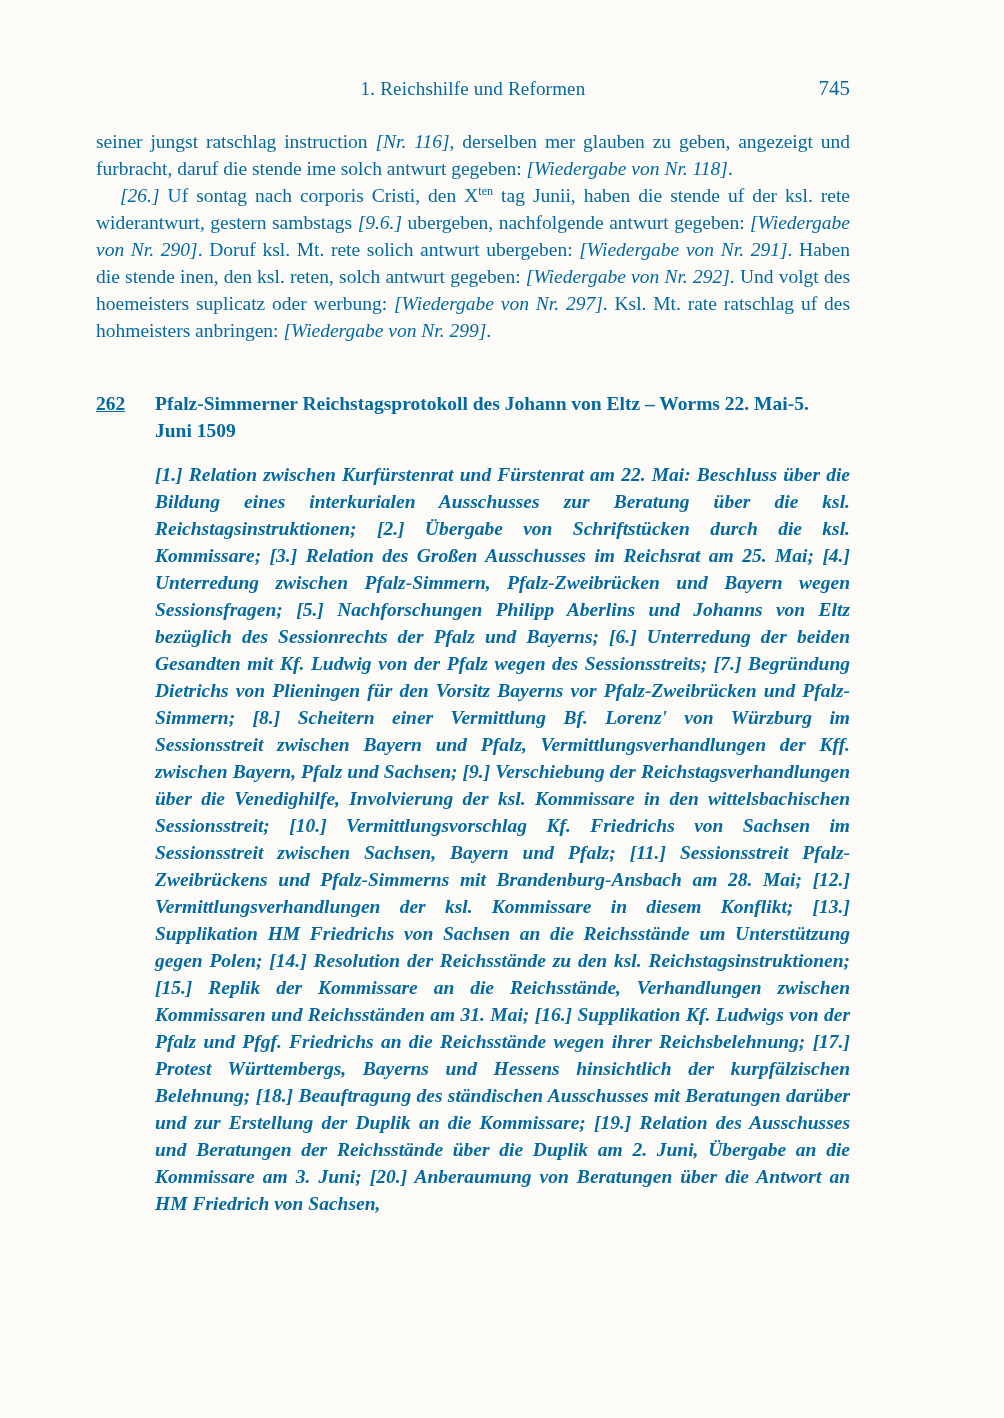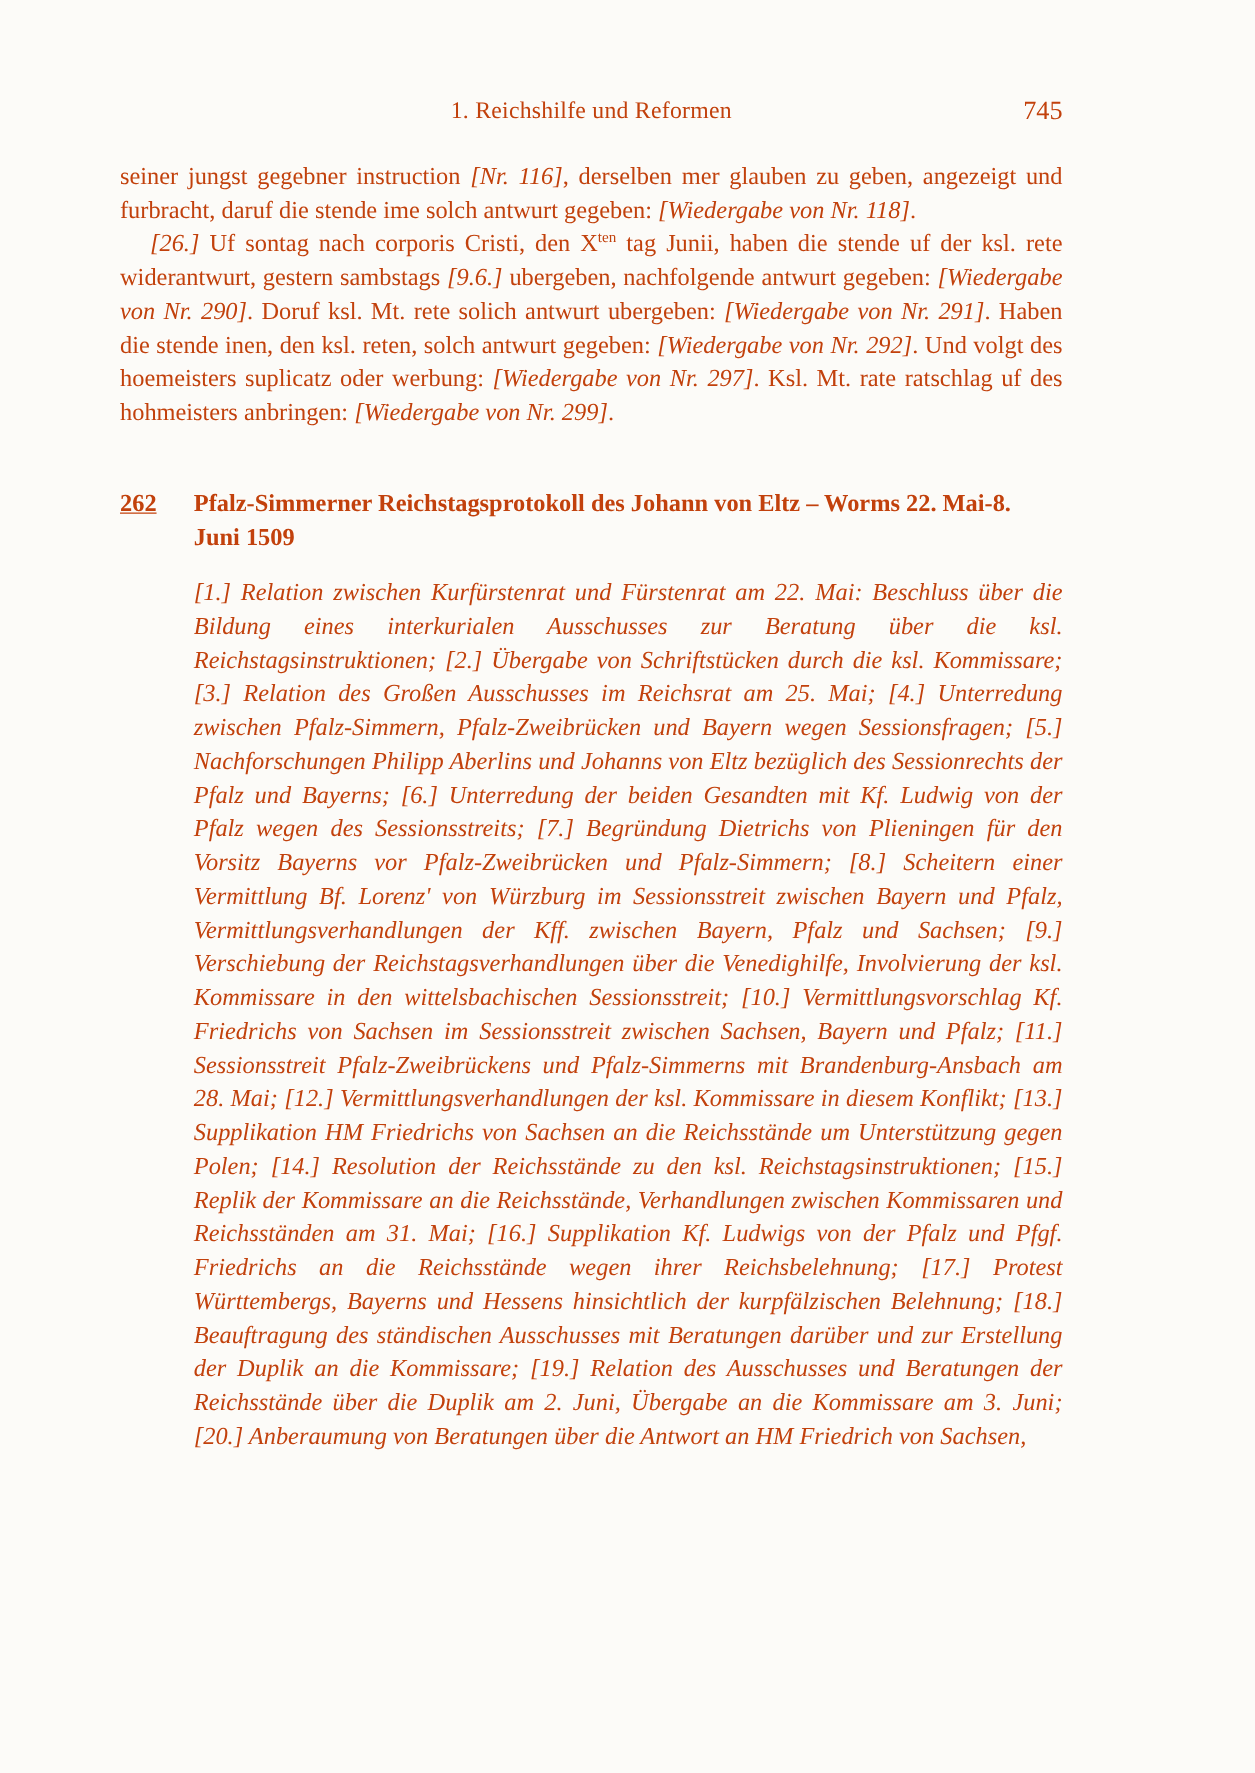--- a/index.html
+++ b/index.html
@@ -2,21 +2,21 @@
 <html lang="de"><head>
 <meta charset="utf-8">
 <style>
   * { margin: 0; padding: 0; box-sizing: border-box; }
   html, body { background: #f6f5f2; }
   .page {
     width: 1004px;
     height: 1418px;
     margin: 0 auto;
     background: #fcfbf8;
-    color: #c2410c;
+    color: #0369a1;
     font-family: "Liberation Serif", "DejaVu Serif", serif;
     padding: 78px 154px 40px 96px;
     overflow: hidden;
   }
   
   .running-head {
     position: relative;
     height: 26px;
     margin-bottom: 24px;
     font-size: 19px;
@@ -56,38 +56,39 @@
   .entry-title {
     flex: 1 1 auto;
   }
   .entry-summary {
     margin-top: 17px;
     margin-left: 59px;
     font-style: italic;
     font-size: 19.5px;
     line-height: 27px;
     text-align: justify;
+    font-weight: bold;
   }
 </style>
 </head>
 <body>
 
 <div class="page">
 
   <header class="running-head">
     <span class="rh-center">1. Reichshilfe und Reformen</span>
     <span class="rh-page">745</span>
   </header>
 
   <div class="body-paragraphs">
-      <p class="para"><span>seiner jungst gegebner instruction </span><span class="it">[Nr. 116]</span><span>, derselben mer glauben zu geben, angezeigt und furbracht, daruf die stende ime solch antwurt gegeben: </span><span class="it">[Wiedergabe von Nr. 118]</span><span>.</span></p>
+      <p class="para"><span>seiner jungst ratschlag instruction </span><span class="it">[Nr. 116]</span><span>, derselben mer glauben zu geben, angezeigt und furbracht, daruf die stende ime solch antwurt gegeben: </span><span class="it">[Wiedergabe von Nr. 118]</span><span>.</span></p>
       <p class="para indent"><span class="it">[26.]</span><span> Uf sontag nach corporis Cristi, den X</span><sup>ten</sup><span> tag Junii, haben die stende uf der ksl. rete widerantwurt, gestern sambstags </span><span class="it">[9.6.]</span><span> ubergeben, nachfolgende antwurt gegeben: </span><span class="it">[Wiedergabe von Nr. 290]</span><span>. Doruf ksl. Mt. rete solich antwurt ubergeben: </span><span class="it">[Wiedergabe von Nr. 291]</span><span>. Haben die stende inen, den ksl. reten, solch antwurt gegeben: </span><span class="it">[Wiedergabe von Nr. 292]</span><span>. Und volgt des hoemeisters suplicatz oder werbung: </span><span class="it">[Wiedergabe von Nr. 297]</span><span>. Ksl. Mt. rate ratschlag uf des hohmeisters anbringen: </span><span class="it">[Wiedergabe von Nr. 299]</span><span>.</span></p>
     </div>
 
   <section class="entry">
     <div class="entry-heading">
       <span class="entry-number">262</span>
-      <span class="entry-title">Pfalz-Simmerner Reichstagsprotokoll des Johann von Eltz – Worms 22. Mai-8. Juni 1509</span>
+      <span class="entry-title">Pfalz-Simmerner Reichstagsprotokoll des Johann von Eltz – Worms 22. Mai-5. Juni 1509</span>
     </div>
     <p class="entry-summary">[1.] Relation zwischen Kurfürstenrat und Fürstenrat am 22. Mai: Beschluss über die Bildung eines interkurialen Ausschusses zur Beratung über die ksl. Reichstagsinstruktionen; [2.] Übergabe von Schriftstücken durch die ksl. Kommissare; [3.] Relation des Großen Ausschusses im Reichsrat am 25. Mai; [4.] Unterredung zwischen Pfalz-Simmern, Pfalz-Zweibrücken und Bayern wegen Sessionsfragen; [5.] Nachforschungen Philipp Aberlins und Johanns von Eltz bezüglich des Sessionrechts der Pfalz und Bayerns; [6.] Unterredung der beiden Gesandten mit Kf. Ludwig von der Pfalz wegen des Sessionsstreits; [7.] Begründung Dietrichs von Plieningen für den Vorsitz Bayerns vor Pfalz-Zweibrücken und Pfalz-Simmern; [8.] Scheitern einer Vermittlung Bf. Lorenz' von Würzburg im Sessionsstreit zwischen Bayern und Pfalz, Vermittlungsverhandlungen der Kff. zwischen Bayern, Pfalz und Sachsen; [9.] Verschiebung der Reichstagsverhandlungen über die Venedighilfe, Involvierung der ksl. Kommissare in den wittelsbachischen Sessionsstreit; [10.] Vermittlungsvorschlag Kf. Friedrichs von Sachsen im Sessionsstreit zwischen Sachsen, Bayern und Pfalz; [11.] Sessionsstreit Pfalz-Zweibrückens und Pfalz-Simmerns mit Brandenburg-Ansbach am 28. Mai; [12.] Vermittlungsverhandlungen der ksl. Kommissare in diesem Konflikt; [13.] Supplikation HM Friedrichs von Sachsen an die Reichsstände um Unterstützung gegen Polen; [14.] Resolution der Reichsstände zu den ksl. Reichstagsinstruktionen; [15.] Replik der Kommissare an die Reichsstände, Verhandlungen zwischen Kommissaren und Reichsständen am 31. Mai; [16.] Supplikation Kf. Ludwigs von der Pfalz und Pfgf. Friedrichs an die Reichsstände wegen ihrer Reichsbelehnung; [17.] Protest Württembergs, Bayerns und Hessens hinsichtlich der kurpfälzischen Belehnung; [18.] Beauftragung des ständischen Ausschusses mit Beratungen darüber und zur Erstellung der Duplik an die Kommissare; [19.] Relation des Ausschusses und Beratungen der Reichsstände über die Duplik am 2. Juni, Übergabe an die Kommissare am 3. Juni; [20.] Anberaumung von Beratungen über die Antwort an HM Friedrich von Sachsen,</p>
   </section>
 
 </div>
 
 </body></html>

